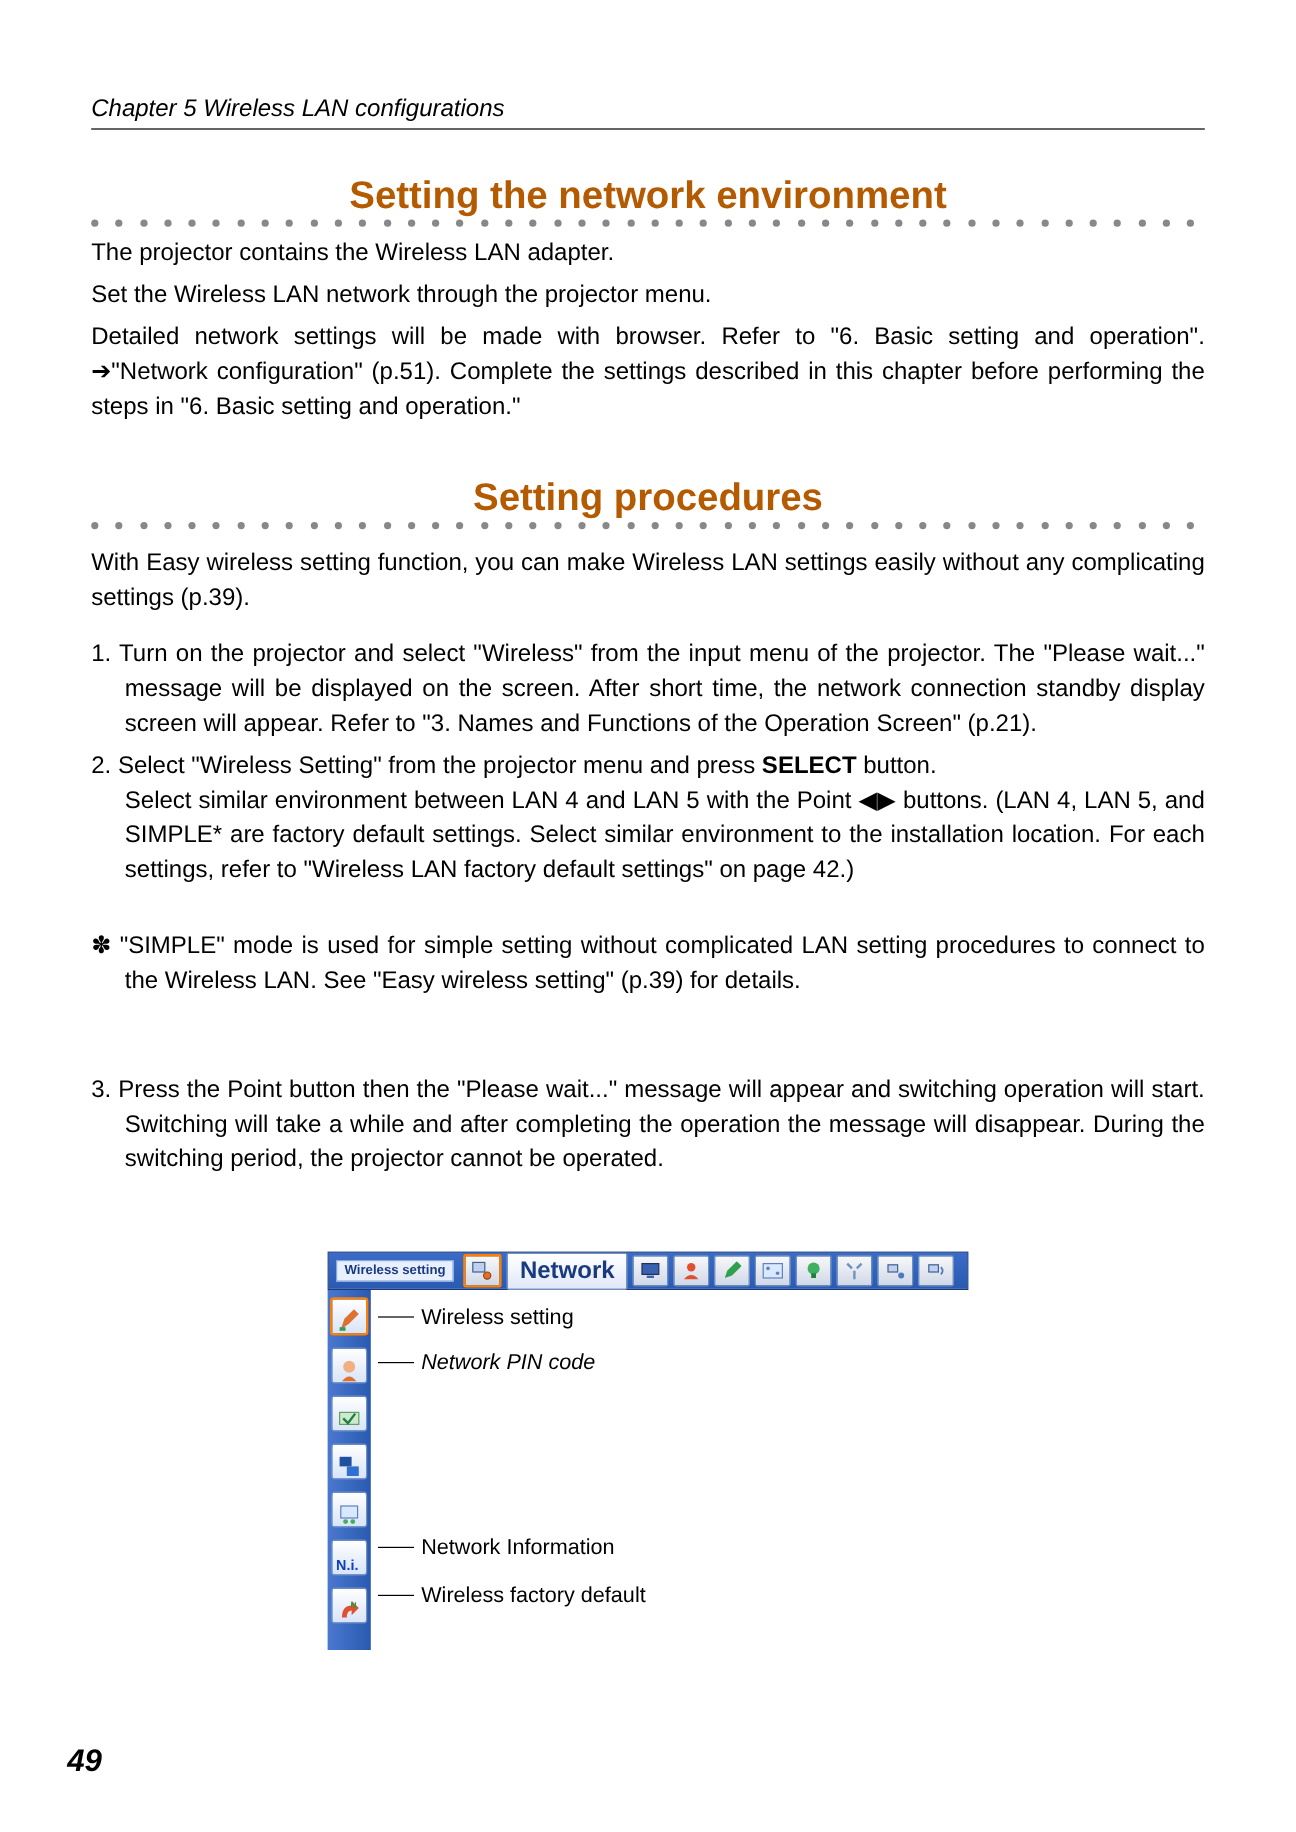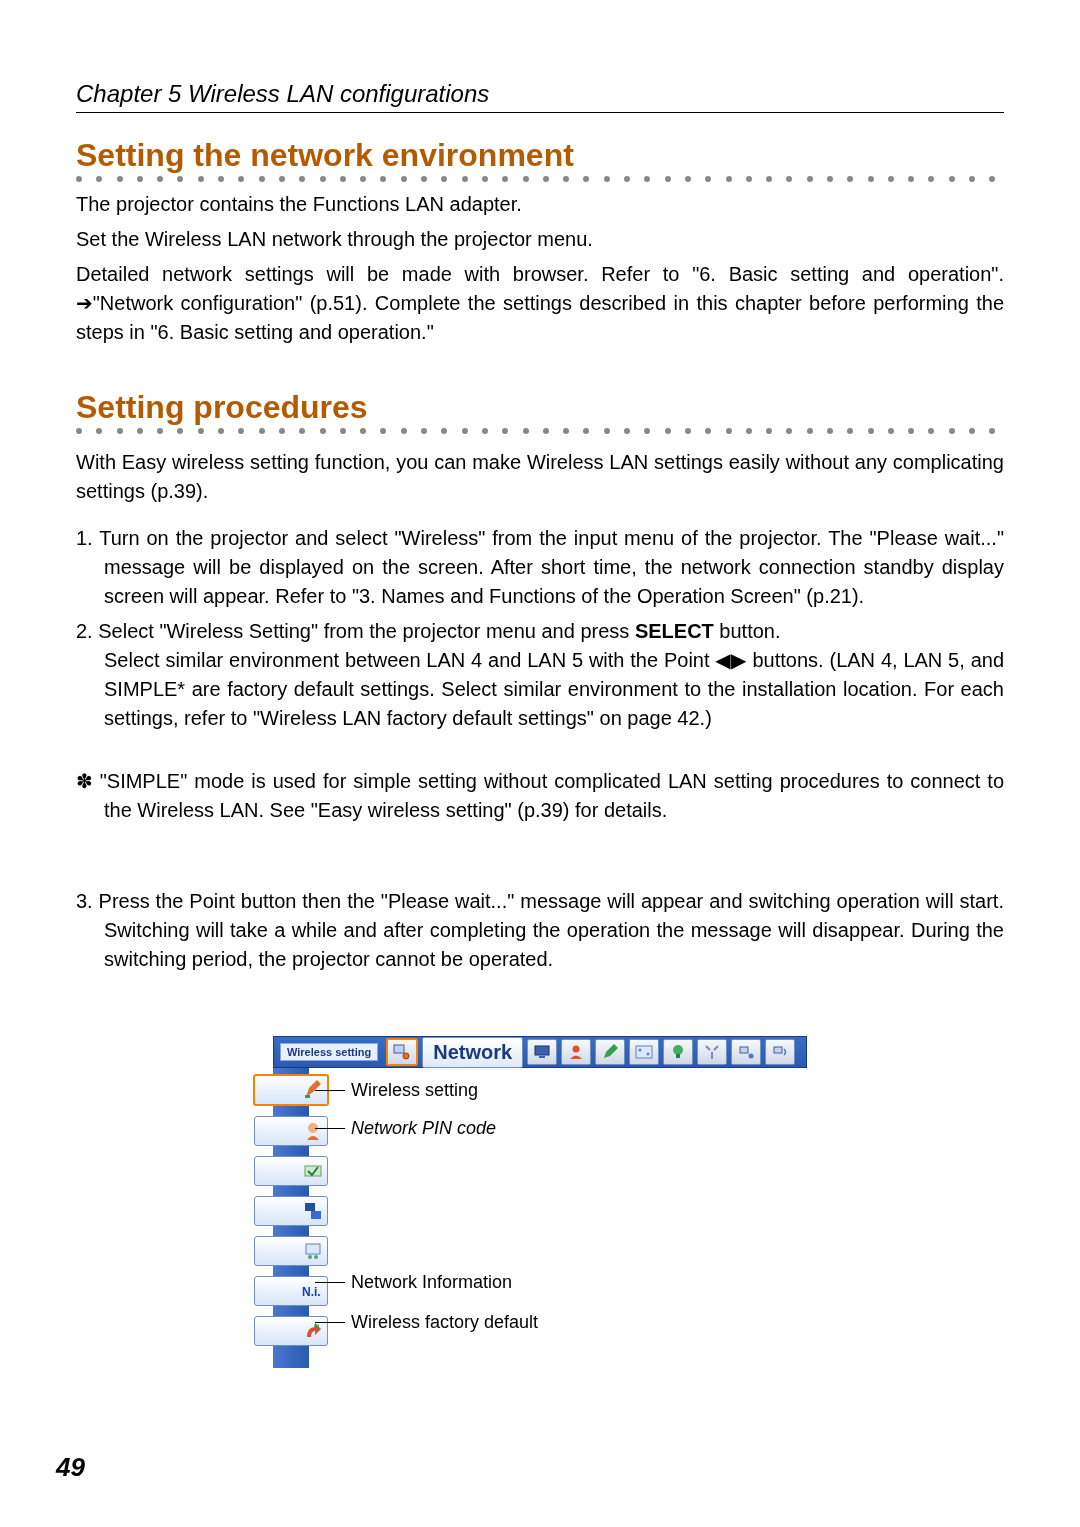--- a/index.html
+++ b/index.html
@@ -10,30 +10,31 @@
     color: #000;
     width: 1080px;
     height: 1527px;
     position: relative;
   }
   .page {
     padding: 80px 76px 0 76px;
   }
   .chapter-header {
     font-style: italic;
-    font-size: 24px;
+    font-size: 20px;
     border-bottom: 1.5px solid #000;
     padding-bottom: 4px;
-    margin-bottom: 24px;
+    margin-bottom: 36px;
   }
   .section-title {
     color: #b45a00;
     font-weight: bold;
     font-size: 32px;
     margin: 0 0 2px 0;
+    text-align: center;
   }
   .dotted-rule {
     display: flex;
     gap: 14.3px;
     margin-bottom: 8px;
   }
   .dotted-rule span {
     width: 6px;
     height: 6px;
     background: #888;
@@ -140,23 +141,22 @@
     padding-top: 6px;
     gap: 10px;
   }
   .sb-icon {
     width: 28px;
     height: 28px;
     background: linear-gradient(#fff, #d8e4f8);
     border: 1px solid #7090c0;
     border-radius: 3px;
     display: inline-flex;
-    align-items: center;
+    align-items: flex-end;
     justify-content: center;
-    padding-left: 44px;
   }
   .sb-icon.sel {
     border: 2px solid #ff8000;
   }
   .labels-col {
     padding: 14px 0 0 6px;
     font-size: 18px;
     position: relative;
     flex: 1;
   }
@@ -227,21 +227,21 @@
       <span></span>
       <span></span>
       <span></span>
       <span></span>
       <span></span>
       <span></span>
       <span></span>
       <span></span>
       <span></span>
     </div>
-  <p class="body-text">The projector contains the Functions LAN adapter.</p>
+  <p class="body-text">The projector contains the Wireless LAN adapter.</p>
   <p class="body-text">Set the Wireless LAN network through the projector menu.</p>
   <p class="body-text">Detailed network settings will be made with browser.  Refer to "6. Basic setting and operation". ➔"Network configuration" (p.51).   Complete the settings described in this chapter before performing the steps in "6. Basic setting and operation."</p>
 
   <div class="section-gap"></div>
 
   <h2 class="section-title">Setting procedures</h2>
   <div class="dotted-rule" id="dots2">
       <span></span>
       <span></span>
       <span></span>

